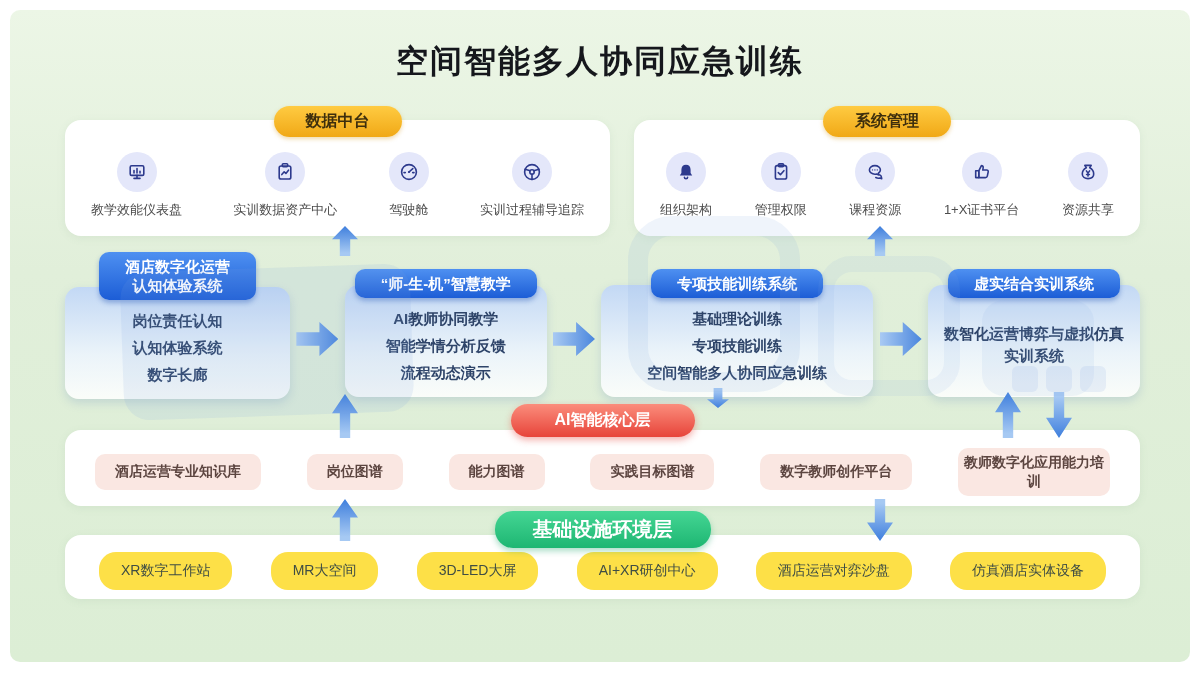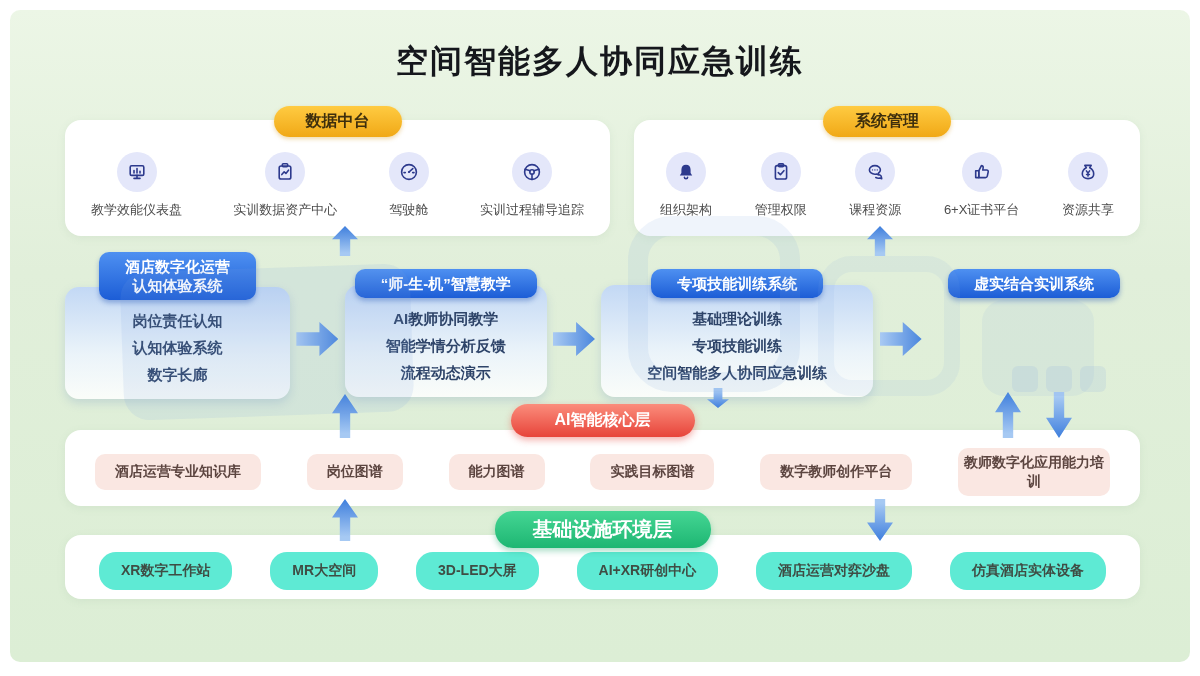--- a/index.html
+++ b/index.html
@@ -62,21 +62,21 @@
              padding:9px 20px; border-radius:10px; white-space:nowrap; }
   .ai-item.two-line { white-space:normal; width:152px; text-align:center; padding:5px 3px; line-height:1.35; }
 
   
   .infra-band { top:535px; height:64px; }
   .pill-green { position:absolute; top:-24px; left:50%; transform:translateX(-50%);
                 background:linear-gradient(180deg,#45d694,#1db672); color:#fff; font-size:20px;
                 font-weight:bold; padding:5px 38px; border-radius:18px; white-space:nowrap;
                 box-shadow:0 3px 6px rgba(40,170,115,0.4); }
   .infra-items { display:flex; justify-content:space-between; align-items:center; height:100%; padding:8px 34px 0; }
-  .infra-item { background:#5eead4; color:#3f4d44; font-size:14px; font-weight:bold;
+  .infra-item { background:#fde047; color:#3f4d44; font-size:14px; font-weight:normal;
                 padding:10px 22px; border-radius:17px; white-space:nowrap; }
 
   
   .varrow { position:absolute; width:26px; }
   .up   { background:linear-gradient(180deg,#3f7fdd 0%,#a6c9f3 90%);
           clip-path:polygon(50% 0,100% 44%,70% 44%,70% 100%,30% 100%,30% 44%,0 44%); }
   .down { background:linear-gradient(0deg,#3f7fdd 0%,#a6c9f3 90%);
           clip-path:polygon(50% 100%,100% 56%,70% 56%,70% 0,30% 0,30% 56%,0 56%); }
 
   
@@ -179,21 +179,21 @@
           </span>
           <span class="item-label">课程资源</span>
         </div>
         <div class="item">
           <span class="icon-circle">
             <svg width="20" height="20" viewBox="0 0 20 20">
                 <path d="M6.8 8.8 L9.4 3.6 c1 0 1.8.8 1.8 1.8 L10.8 8 h3.9 c1 0 1.7.9 1.5 1.9 l-.9 4.2 c-.2.9-1 1.5-1.9 1.5 H6.8 z"></path>
                 <path d="M3.7 8.8 h3.1 v6.8 H3.7 z"></path>
               </svg>
           </span>
-          <span class="item-label">6+X证书平台</span>
+          <span class="item-label">1+X证书平台</span>
         </div>
         <div class="item">
           <span class="icon-circle">
             <svg width="20" height="20" viewBox="0 0 20 20">
                 <path d="M8.3 5.7 L6.8 3.4 h6.4 L11.7 5.7 c2.5 1.3 4 3.8 4 6.3 0 3-2.6 4.6-5.7 4.6 s-5.7-1.6-5.7-4.6 c0-2.5 1.5-5 4-6.3 z"></path>
                 <path d="M8.4 8.9 L10 11.1 11.6 8.9 M10 11.1 v3 M8.6 12.5 h2.8"></path>
               </svg>
           </span>
           <span class="item-label">资源共享</span>
         </div>
@@ -238,20 +238,23 @@
         <span>专项技能训练</span>
         <span>空间智能多人协同应急训练</span>
       </div>
     </div>
 
     <div class="harrow"></div>
 
     <div class="sys sys4">
       <div class="sys-pill single">
         <span>虚实结合实训系统</span>
+      </div>
+      <div class="sys-body">
+        <span>数智化运营博弈与虚拟仿真实训系统</span>
       </div>
     </div>
   </div>
 
   <div class="band ai-band">
     <div class="pill-red">AI智能核心层</div>
     <div class="ai-items">
       <span class="ai-item">酒店运营专业知识库</span>
       <span class="ai-item">岗位图谱</span>
       <span class="ai-item">能力图谱</span>

